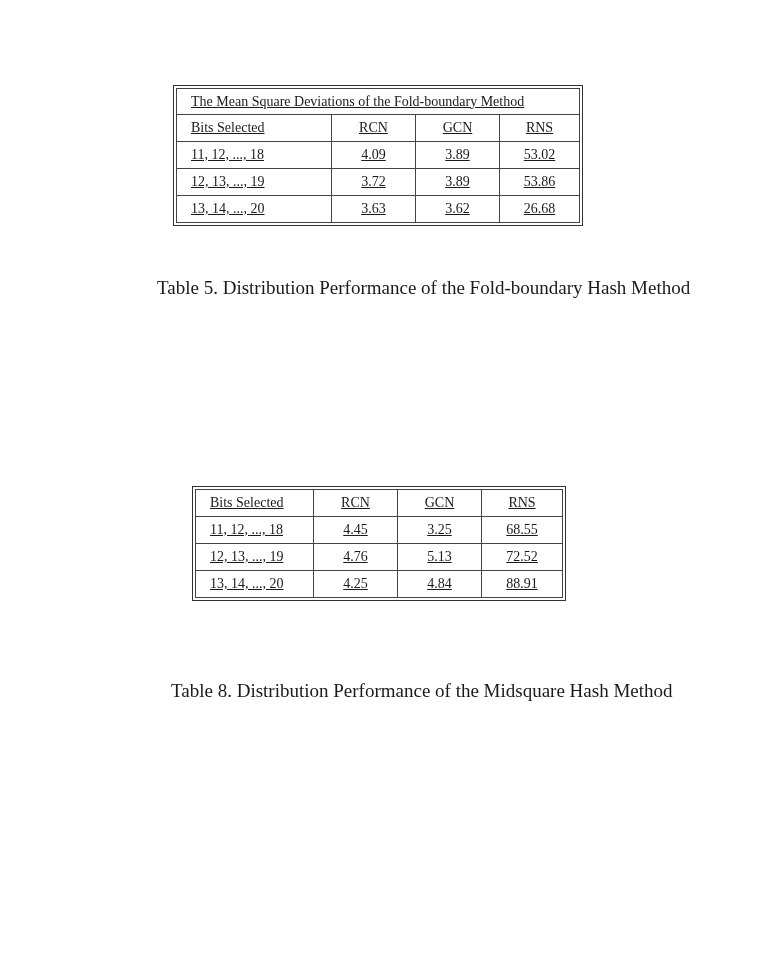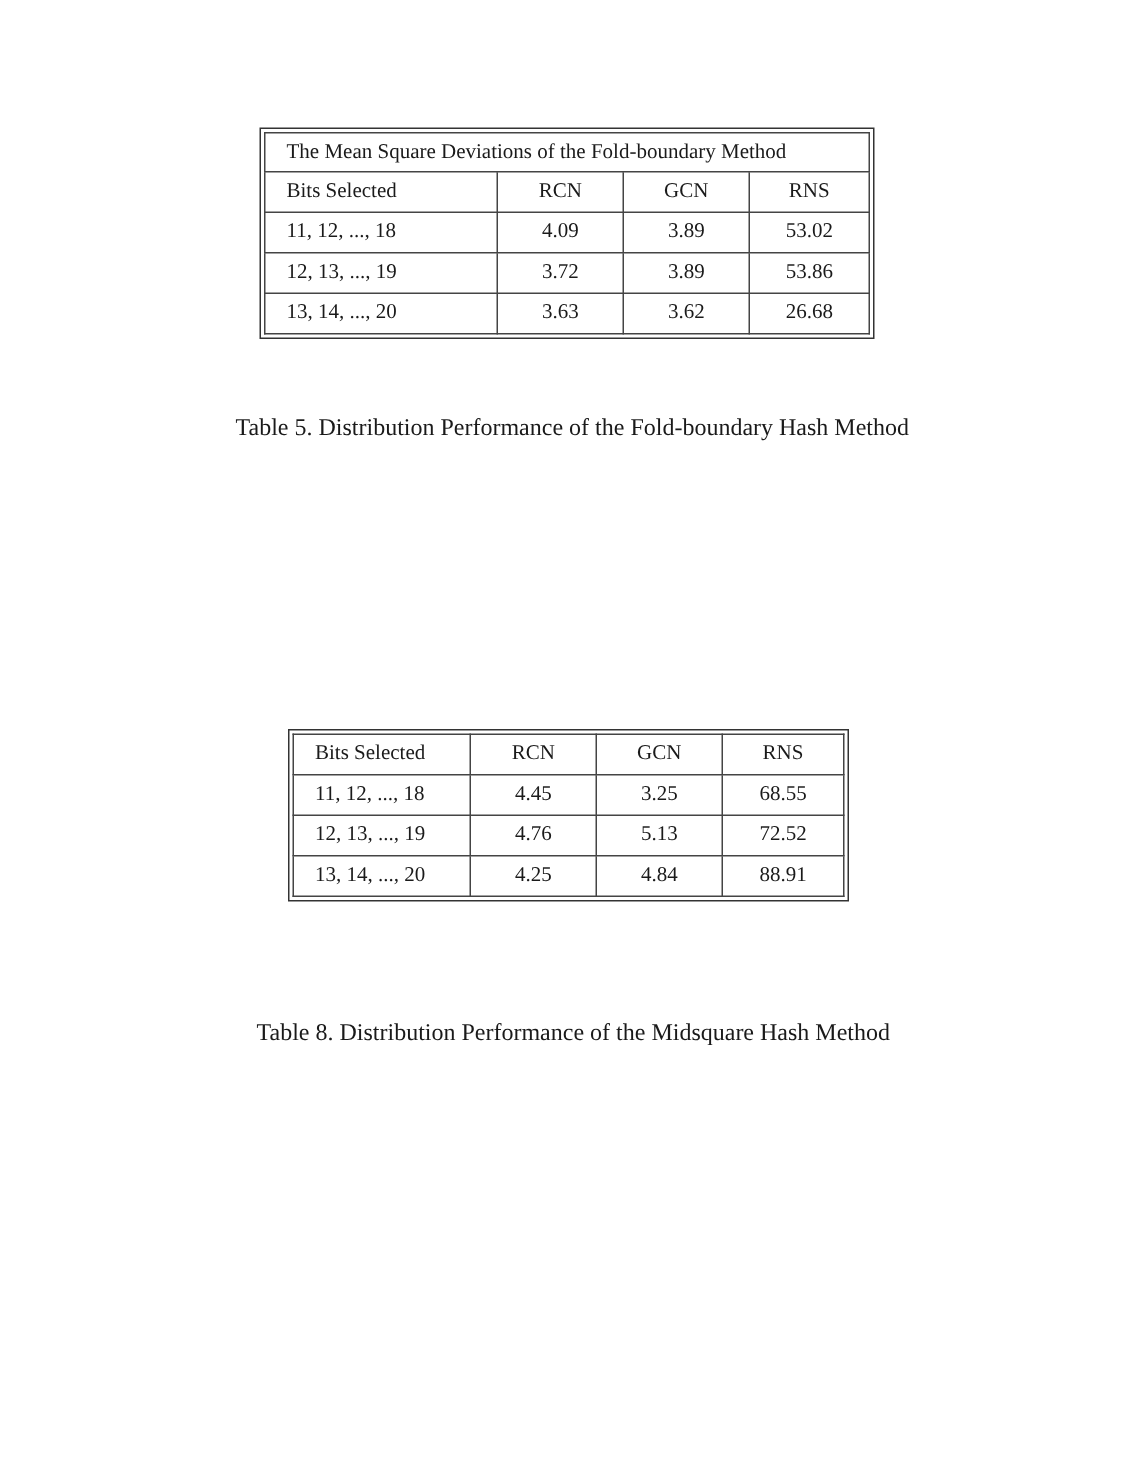--- a/index.html
+++ b/index.html
@@ -5,40 +5,41 @@
     html, body { margin: 0; padding: 0; }
     body {
       width: 760px; height: 977px; background: #ffffff; position: relative;
       font-family: "Liberation Serif", "DejaVu Serif", serif; color: #1a1a1a;
       overflow: hidden;
     }
     .tbl-wrap {
       position: absolute;
       border: 1px solid #333;
       padding: 2px;
+      text-decoration: underline;
     }
     table {
       border-collapse: collapse;
       border: 1px solid #333;
       width: 100%;
       font-size: 14px;
     }
     td {
       border: 1px solid #444;
       height: 26px;
       padding: 0 8px;
       text-align: center;
       vertical-align: middle;
       white-space: nowrap;
     }
     td.left { text-align: left; padding-left: 14px; }
     td.title { text-align: left; padding-left: 14px; height: 25px; }
     .caption {
       position: absolute;
-      font-size: 16px;
+      font-size: 19px;
       white-space: nowrap;
     }
     #t5 { left: 173px; top: 85px; width: 404px; }
     #t5 col.c0 { width: 155px; }
     #t5 col.c1 { width: 84px; }
     #t5 col.c2 { width: 84px; }
     #t6 { left: 192px; top: 486px; width: 368px; }
     #t6 col.c0 { width: 118px; }
     #t6 col.c1 { width: 84px; }
     #t6 col.c2 { width: 84px; }

